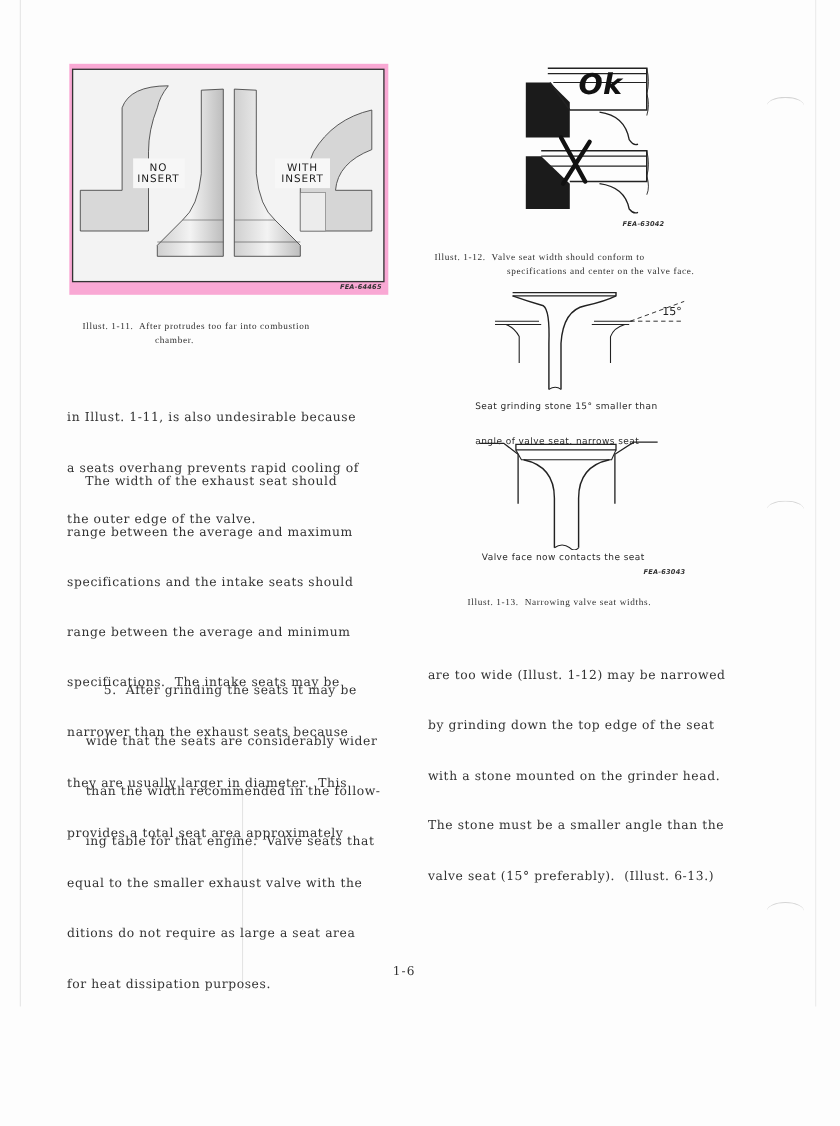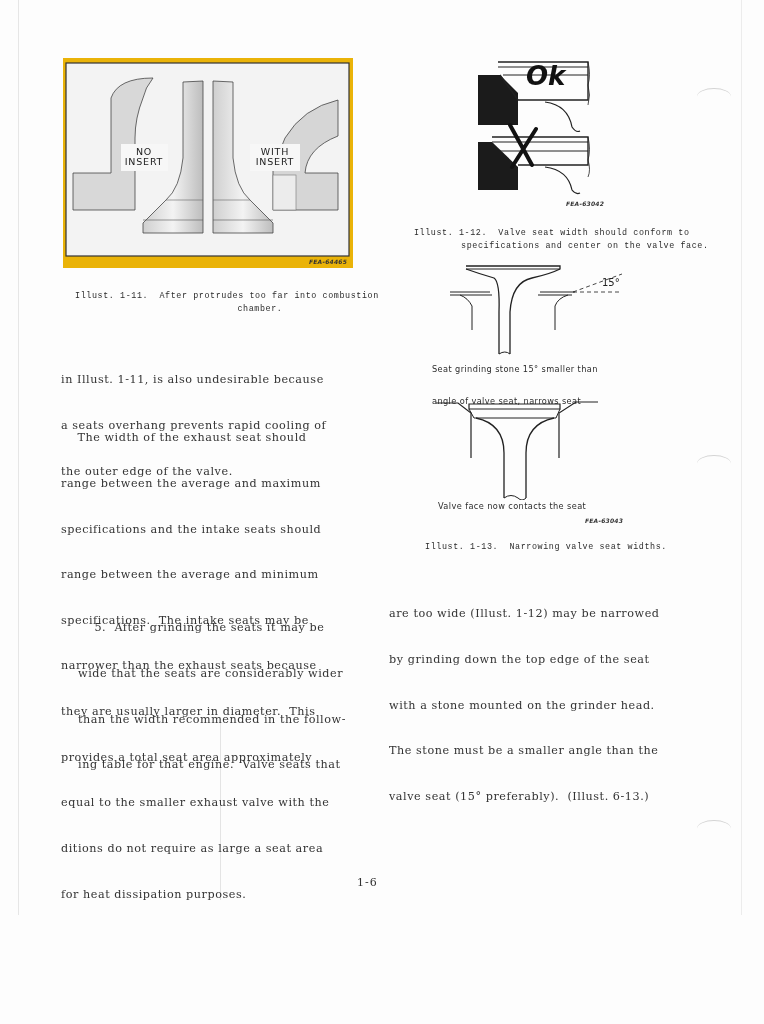--- a/index.html
+++ b/index.html
@@ -4,24 +4,24 @@
 <style>
   html, body { margin: 0; padding: 0; }
   body {
     width: 764px; height: 1024px; background: #fdfdfd; position: relative; overflow: hidden;
     font-family: "DejaVu Serif", serif; color: #2a2a2a;
   }
   .page-edge-left { position: absolute; left: 18px; top: 0; width: 1px; height: 915px; background: #e6e6e6; }
   .page-edge-right { position: absolute; left: 741px; top: 0; width: 1px; height: 915px; background: #ececec; }
   .gutter-line { position: absolute; left: 220px; top: 717px; width: 1px; height: 183px; background: #e4e4e4; }
   .punch-hole { position: absolute; left: 697px; width: 34px; height: 16px; border-top: 1px solid #d4d4d4; border-radius: 50% 50% 0 0; }
-  .illus-box { position: absolute; left: 63px; top: 58px; width: 290px; height: 210px; background: #eab308; }
+  .illus-box { position: absolute; left: 63px; top: 58px; width: 290px; height: 210px; background: #f9a8d4; }
   .illus-box svg { position: absolute; left: 0; top: 0; }
   .fig-code { position: absolute; font-family: "DejaVu Sans", sans-serif; font-style: italic; font-weight: bold; font-size: 6px; color: #333; letter-spacing: 0.2px; }
-  .caption { position: absolute; font-family: Liberation Mono, monospace; font-size: 8.4px; color: #2b2b2b; letter-spacing: 0.6px; line-height: 13px; text-align: center; }
+  .caption { position: absolute; font-family: Liberation Serif, serif; font-size: 8.4px; color: #2b2b2b; letter-spacing: 0.6px; line-height: 13px; }
   .caption .num { display: inline-block; }
   .caption .cont { display: block; }
   .body-text { position: absolute; font-family: "DejaVu Serif", serif; font-size: 11.2px; line-height: 15.2px; color: #333; letter-spacing: 0.55px; white-space: pre; }
   .sub-caption { position: absolute; font-family: "DejaVu Sans", sans-serif; font-size: 8.2px; color: #2b2b2b; letter-spacing: 0.4px; line-height: 13px; }
   .page-number { position: absolute; left: 357px; top: 876px; font-family: "DejaVu Serif", serif; font-size: 11px; color: #333; letter-spacing: 1px; }
   svg text { font-family: "DejaVu Sans", sans-serif; }
 </style>
 </head>
 <body>
 

